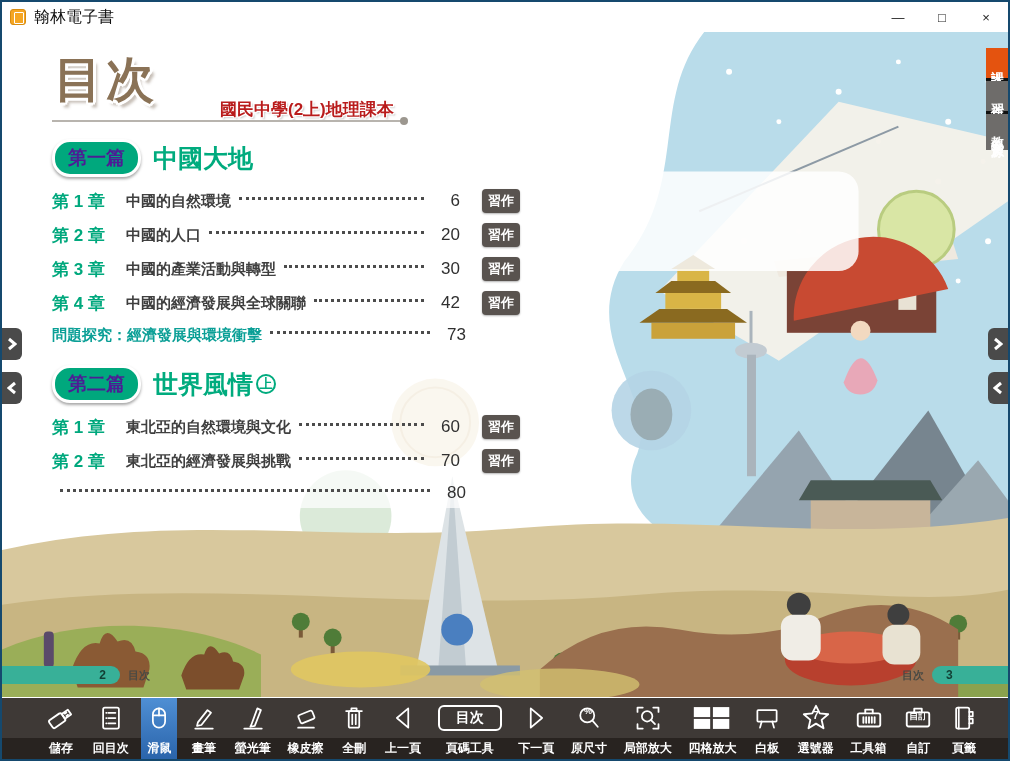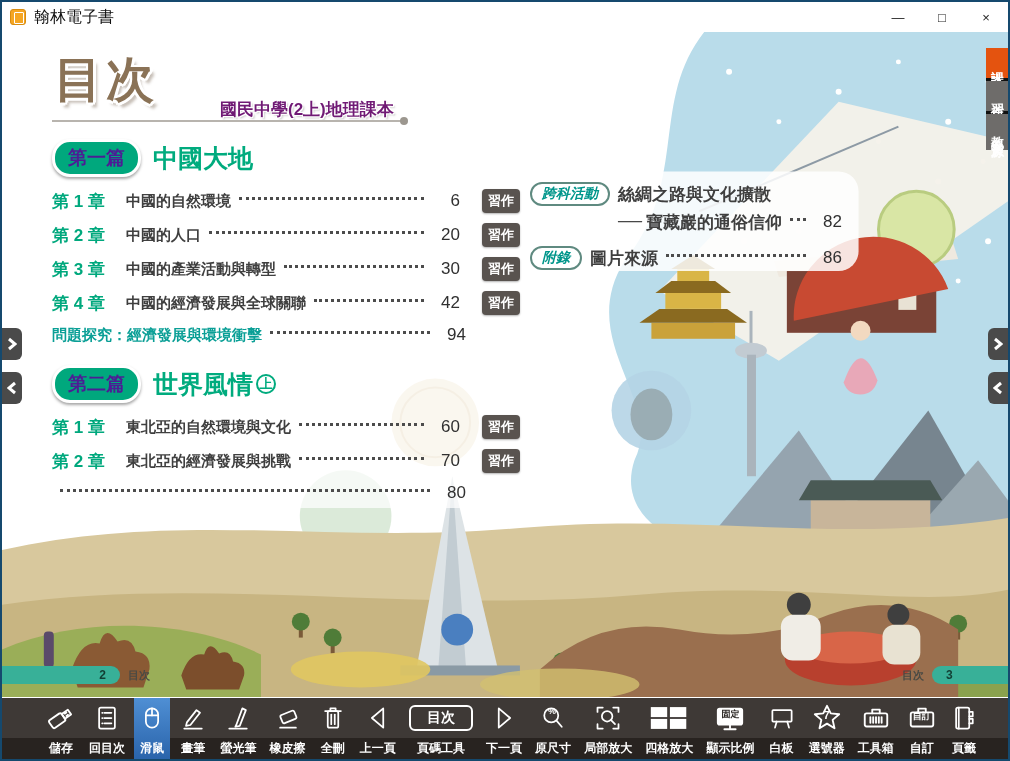--- a/index.html
+++ b/index.html
@@ -13,21 +13,21 @@
   .win-title { font-size:16px; color:#111; }
   .win-controls { margin-left:auto; display:flex; height:100%; }
   .win-btn { width:44px; height:100%; display:flex; align-items:center; justify-content:center; font-size:13px; color:#222; cursor:default; }
 
   
   .main { position:relative; flex:1 1 auto; background:#fff; overflow:hidden; }
   .illu { position:absolute; inset:0; }
 
   .toc-heading { position:absolute; left:52px; top:16px; font-size:48px; font-weight:bold; color:#8a7256; letter-spacing:4px;
     text-shadow:-2px -2px 0 #fff,2px -2px 0 #fff,-2px 2px 0 #fff,2px 2px 0 #fff,0 3px 0 #fff,3px 0 0 #fff,4px 5px 3px rgba(110,90,70,.4); }
-  .subtitle { position:absolute; left:218px; top:66px; font-size:17px; font-weight:bold; color:#701a75;
+  .subtitle { position:absolute; left:218px; top:66px; font-size:17px; font-weight:bold; color:#b91c1c;
     text-shadow:-1px -1px 0 #fff,1px -1px 0 #fff,-1px 1px 0 #fff,1px 1px 0 #fff,2px 2px 2px rgba(100,100,100,.35); }
   .divider { position:absolute; left:50px; top:88px; width:352px; height:2px; background:#b8b4ae; }
   .divider::after { content:""; position:absolute; right:-4px; top:-3px; width:8px; height:8px; border-radius:50%; background:#9c978f; }
 
   .toc-left { position:absolute; left:50px; top:108px; width:468px; }
   .sec-head { display:flex; align-items:center; height:36px; margin-bottom:8px; }
   .sec-badge { background:#00a87d; color:#4c1d95; font-size:19px; font-weight:bold; padding:3px 13px; border:3px solid #fff; border-radius:18px; box-shadow:0 2px 3px rgba(0,0,0,.35); }
   .sec-title { color:#00ab7e; font-size:25px; font-weight:bold; margin-left:12px; display:flex; align-items:center; }
   .circled { display:inline-flex; align-items:center; justify-content:center; width:20px; height:20px; border:2px solid #00ab7e; border-radius:50%; font-size:13px; margin-left:3px; }
   .sec2 { margin-top:16px; }
@@ -218,21 +218,21 @@
       <div class="ch-row">
         <span class="ch-no">第 4 章</span>
         <span class="ch-title">中國的經濟發展與全球關聯</span>
         <span class="leader"></span>
         <span class="ch-page">42</span>
         <span class="wb-badge">習作</span>
       </div>
       <div class="explore-row">
         <span class="explore-label">問題探究：經濟發展與環境衝擊</span>
         <span class="leader"></span>
-        <span class="ch-page">94</span>
+        <span class="ch-page">73</span>
         <span style="width:54px"></span>
       </div>
 
       <div class="sec-head sec2">
         <span class="sec-badge">第二篇</span>
         <span class="sec-title">
             <span>世界風情</span>
             <span class="circled">上</span>
           </span>
       </div>
@@ -251,42 +251,20 @@
         <span class="ch-page">70</span>
         <span class="wb-badge">習作</span>
       </div>
       <div class="explore-row">
         <span class="leader"></span>
         <span class="ch-page">80</span>
         <span style="width:54px"></span>
       </div>
     </div>
 
-    <div class="extras">
-      <div class="extra-block">
-        <div class="extra-line1">
-          <span class="extra-badge">跨科活動</span>
-          <span class="extra-title">絲綢之路與文化擴散</span>
-        </div>
-        <div class="extra-line2">
-          <span class="dash">──</span>
-          <span class="extra-title" style="margin-left:0">寶藏巖的通俗信仰</span>
-          <span class="leader"></span>
-          <span class="ch-page">82</span>
-        </div>
-      </div>
-      <div class="extra-block">
-        <div class="extra-line1">
-          <span class="extra-badge">附錄</span>
-          <span class="extra-title">圖片來源</span>
-          <span class="leader"></span>
-          <span class="ch-page">86</span>
-        </div>
-      </div>
-    </div>
 
     <div class="side-tabs">
       <div class="side-tab active">課本</div>
       <div class="side-tab">習作</div>
       <div class="side-tab">教學資源</div>
     </div>
 
     <div class="nav-arrow nl a1">
         <svg width="10" height="14" viewBox="0 0 10 14">
           <polyline points="2,2 8,7 2,12"></polyline>
@@ -460,31 +438,20 @@
               <rect x="2" y="4" width="18" height="11"></rect>
               <rect x="23" y="4" width="18" height="11"></rect>
               <rect x="2" y="17" width="18" height="11"></rect>
               <rect x="23" y="17" width="18" height="11"></rect>
             </g>
           </svg>
       </div>
       <div class="tb-label">四格放大</div>
     </div>
 
-    <div class="tb-item">
-      <div class="tb-icon">
-        <svg width="32" height="30" viewBox="0 0 34 32">
-            <rect x="4" y="6" width="26" height="17" rx="2" fill="#ffffff"></rect>
-            <line x1="17" y1="23" x2="17" y2="27"></line>
-            <line x1="11" y1="28" x2="23" y2="28"></line>
-          </svg>
-        <span class="ov ov-dark" style="top:10px;left:0;width:32px;font-size:9px">固定</span>
-      </div>
-      <div class="tb-label">顯示比例</div>
-    </div>
 
     <div class="tb-item">
       <div class="tb-icon">
         <svg width="28" height="30" viewBox="0 0 32 32">
             <rect x="5" y="7" width="22" height="13" rx="1"></rect>
             <line x1="10" y1="20" x2="8" y2="27"></line>
             <line x1="22" y1="20" x2="24" y2="27"></line>
           </svg>
       </div>
       <div class="tb-label">白板</div>

